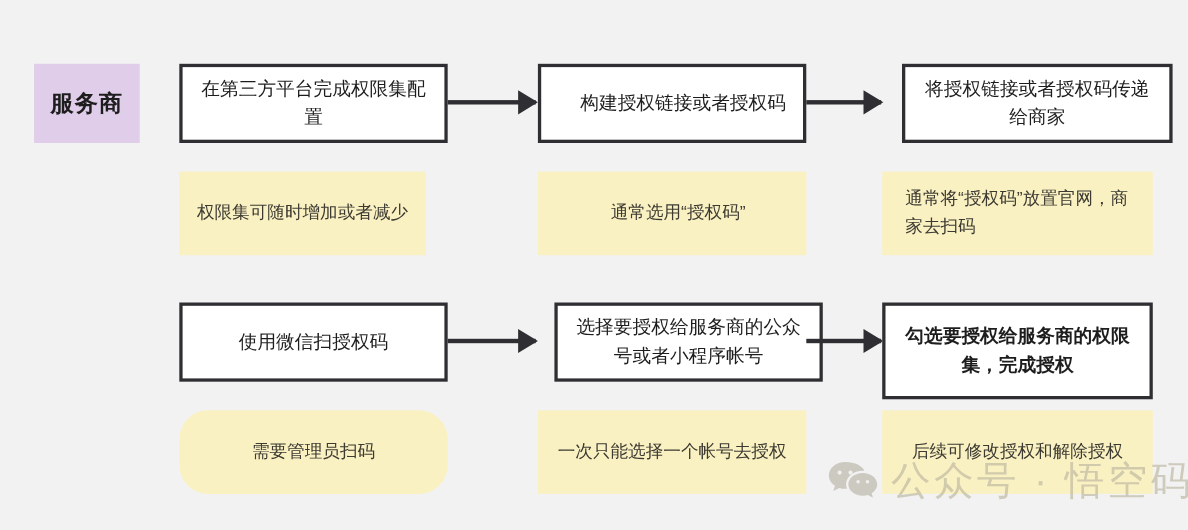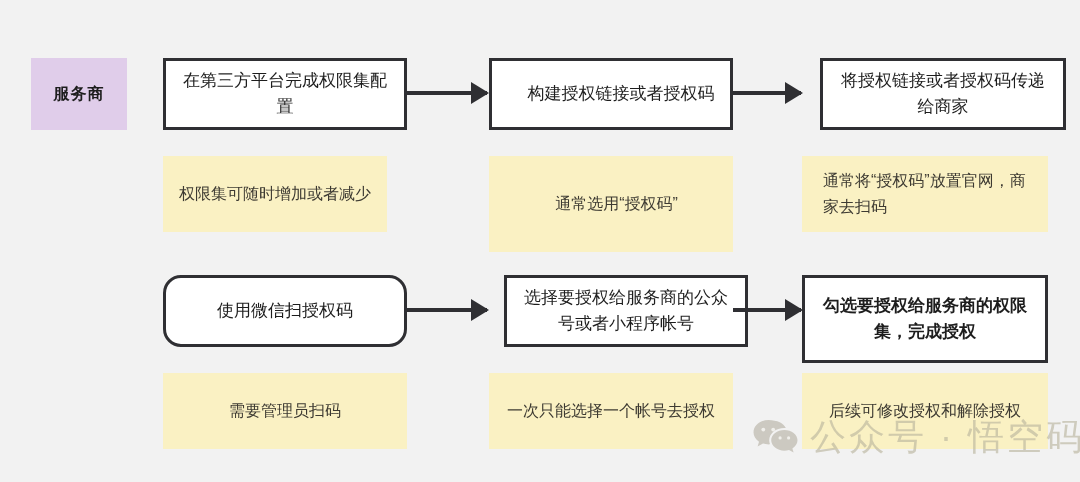--- a/index.html
+++ b/index.html
@@ -21,21 +21,21 @@
   }
 
   
   .role-label {
     position: absolute;
     background: #e0cdea;
     display: flex;
     align-items: center;
     justify-content: center;
     color: #1d1d1d;
-    font-size: 16px;
+    font-size: 21px;
     font-weight: bold;
     letter-spacing: 1px;
   }
 
   
   .proc-box {
     position: absolute;
     background: #ffffff;
     border: 3px solid #2f2f33;
     box-sizing: border-box;
@@ -122,36 +122,36 @@
   <div class="arrow" style="left:407px; top:91px; width:80px;"></div>
 
   <div class="proc-box" style="left:489px; top:58px; width:244px; height:72px;padding-left:32px;">构建授权链接或者授权码</div>
 
   <div class="arrow" style="left:733px; top:91px; width:68px;"></div>
 
   <div class="proc-box" style="left:820px; top:58px; width:246px; height:72px;">将授权链接或者授权码传递给商家</div>
 
   <div class="note-box" style="left:163px; top:156px; width:224px; height:76px;">权限集可随时增加或者减少</div>
 
-  <div class="note-box" style="left:489px; top:156px; width:244px; height:96px;padding-left:25px;">通常选用“授权码”</div>
+  <div class="note-box" style="left:489px; top:156px; width:244px; height:76px;padding-left:25px;">通常选用“授权码”</div>
 
   <div class="note-box left-align" style="left:802px; top:156px; width:246px; height:76px;">通常将“授权码”放置官网，商家去扫码</div>
 
 
-  <div class="proc-box" style="left:163px; top:275px; width:244px; height:72px;border-radius:18px;">使用微信扫授权码</div>
+  <div class="proc-box" style="left:163px; top:275px; width:244px; height:72px;">使用微信扫授权码</div>
 
   <div class="arrow" style="left:407px; top:308px; width:80px;"></div>
 
   <div class="proc-box" style="left:504px; top:275px; width:244px; height:72px;">选择要授权给服务商的公众号或者小程序帐号</div>
 
   <div class="arrow" style="left:733px; top:308px; width:68px;"></div>
 
   <div class="proc-box" style="left:802px; top:275px; width:246px; height:88px;font-weight:bold;">勾选要授权给服务商的权限集，完成授权</div>
 
-  <div class="note-box" style="left:163px; top:373px; width:244px; height:76px;">需要管理员扫码</div>
+  <div class="note-box" style="left:163px; top:373px; width:244px; height:76px;border-radius:26px;">需要管理员扫码</div>
 
   <div class="note-box" style="left:802px; top:373px; width:246px; height:76px;">后续可修改授权和解除授权</div>
 
   <div class="note-box" style="left:489px; top:373px; width:244px; height:76px;">一次只能选择一个帐号去授权</div>
 
   <div class="watermark" style="left:752px; top:413px;">
     <span class="wm-icon">
       <svg width="46" height="40" viewBox="0 0 46 40" xmlns="http://www.w3.org/2000/svg">
         <g fill="#b6b1a4">
           <path d="M16.5 2C8.0 2 1.5 7.6 1.5 14.3c0 3.8 2.1 7.2 5.5 9.4L5.6 28.4l5.4-2.8c1.7.5 3.6.8 5.5.8 .5 0 1 0 1.5-.06-.5-1.3-.8-2.6-.8-4.0 0-6.9 6.8-12.4 15.1-12.4 .5 0 1 .02 1.5.07C32.3 5.6 25.1 2 16.5 2z"></path>

